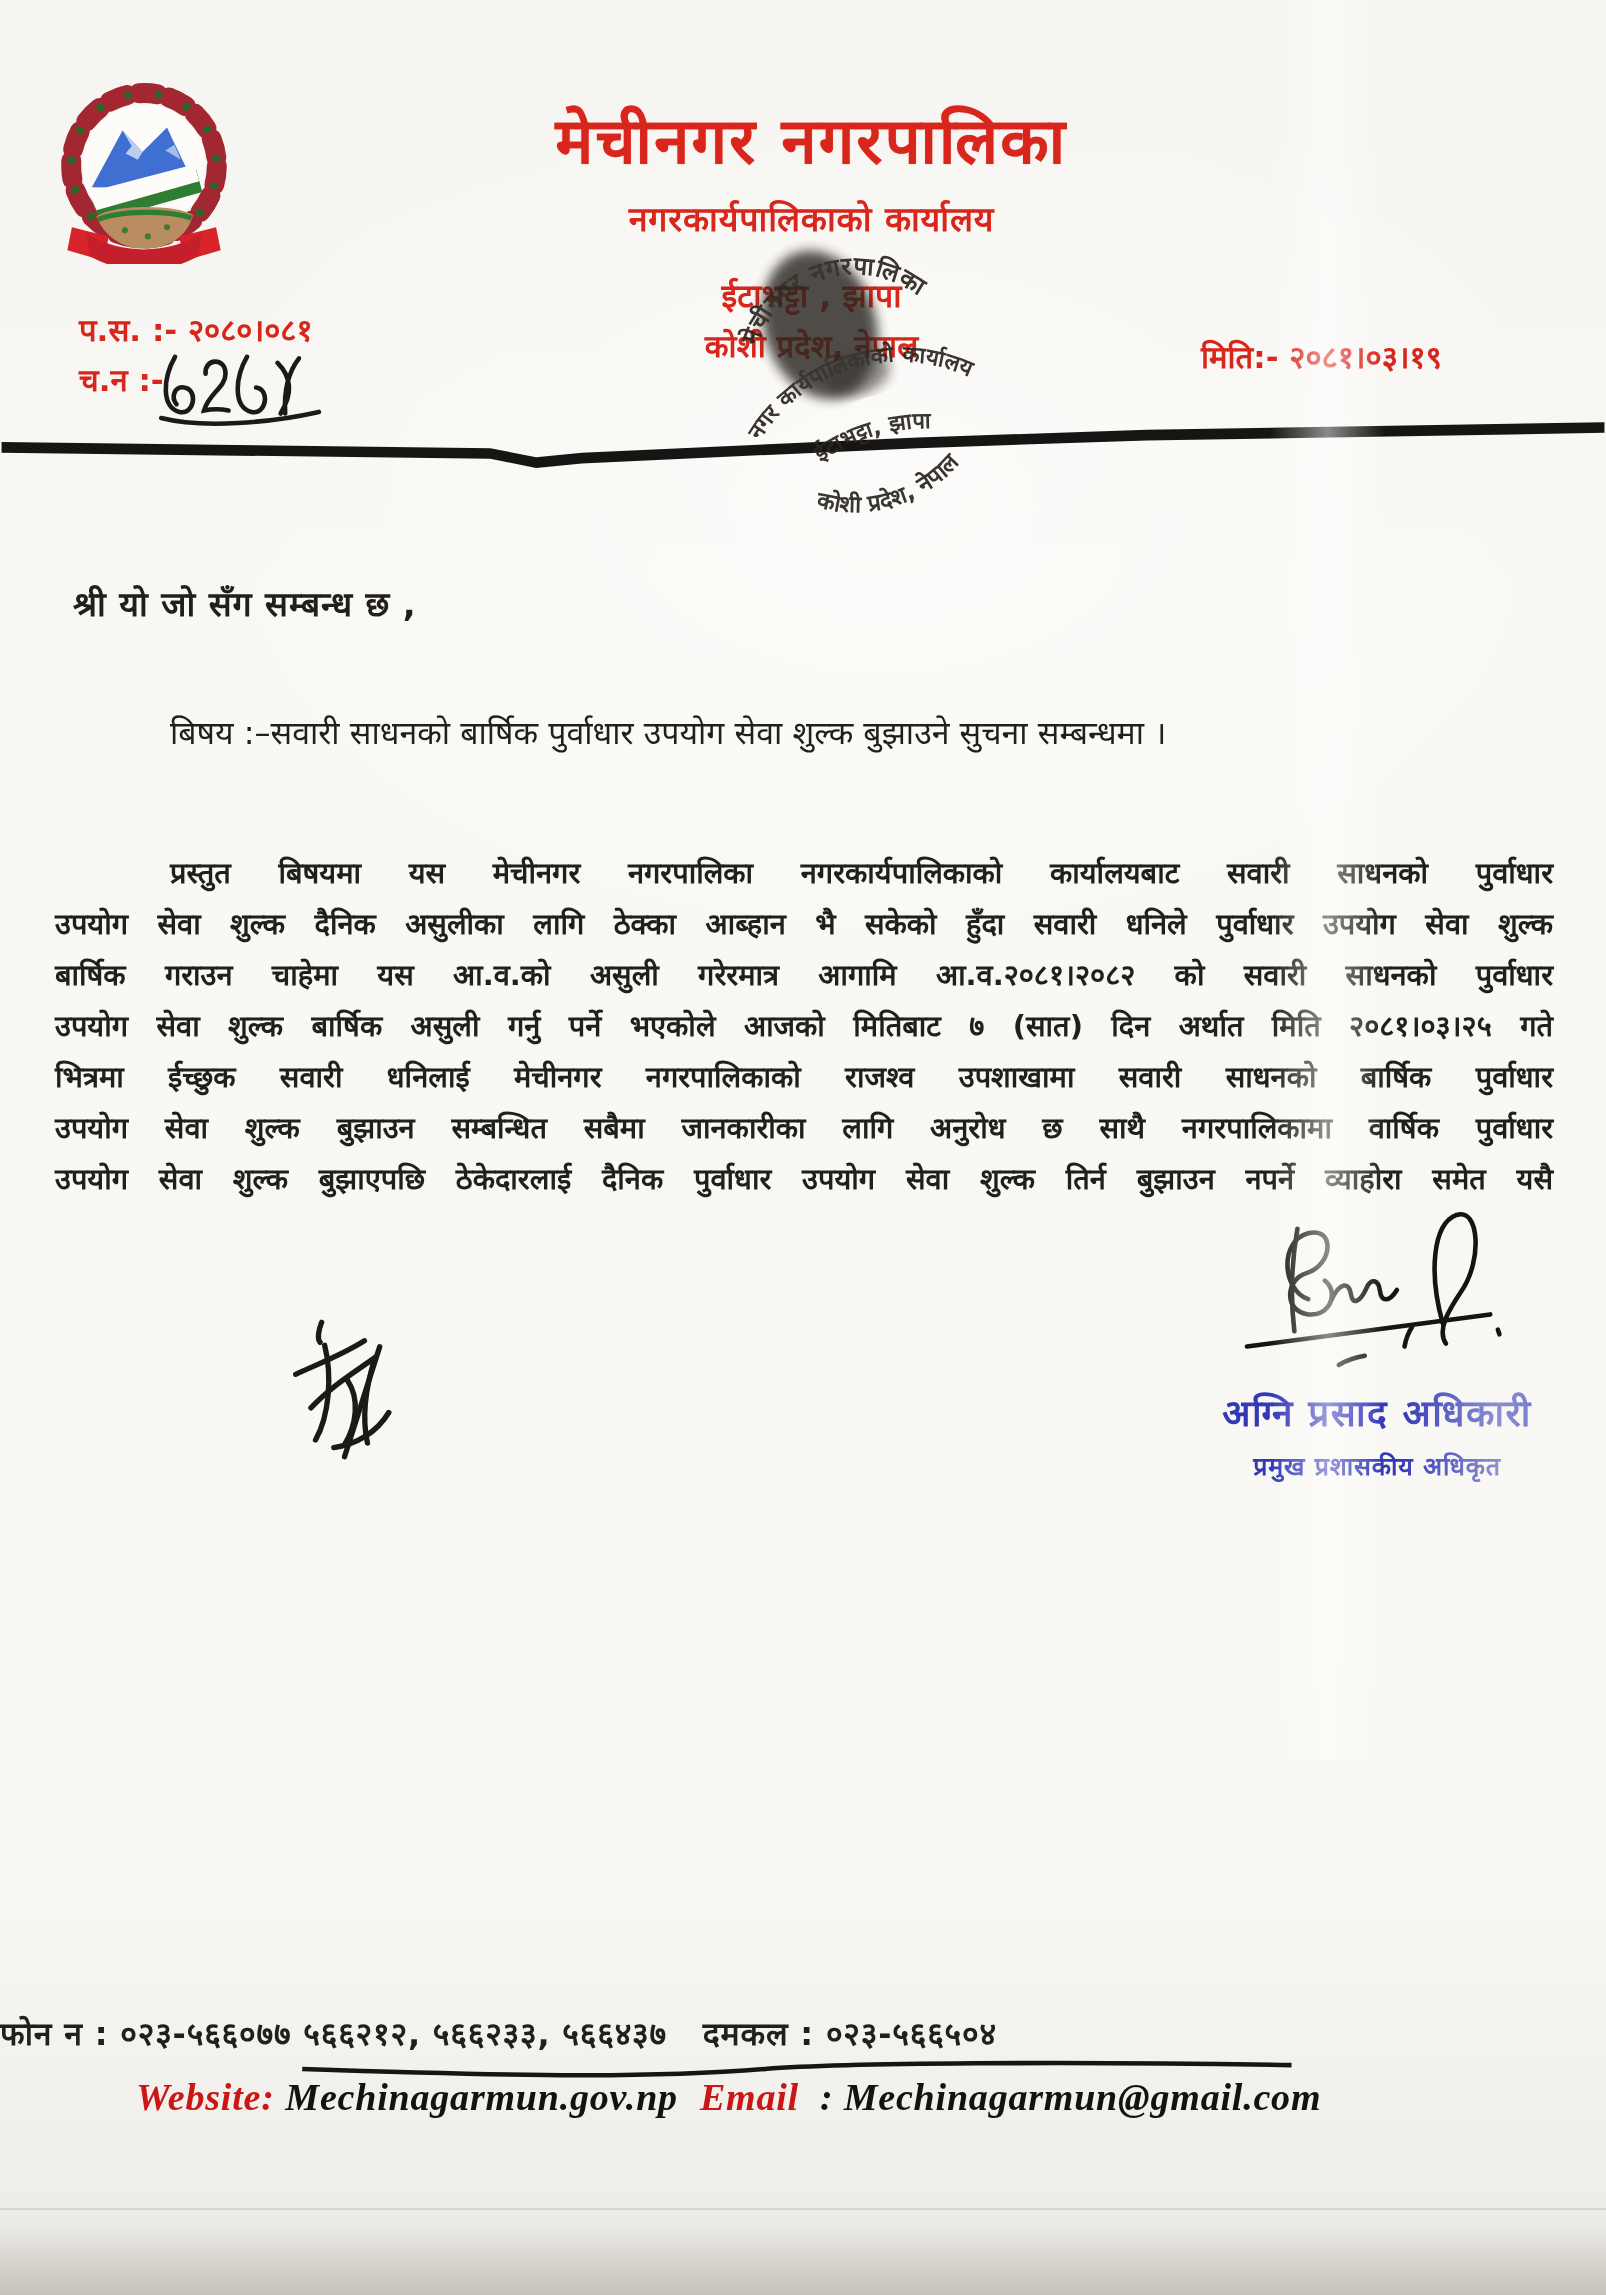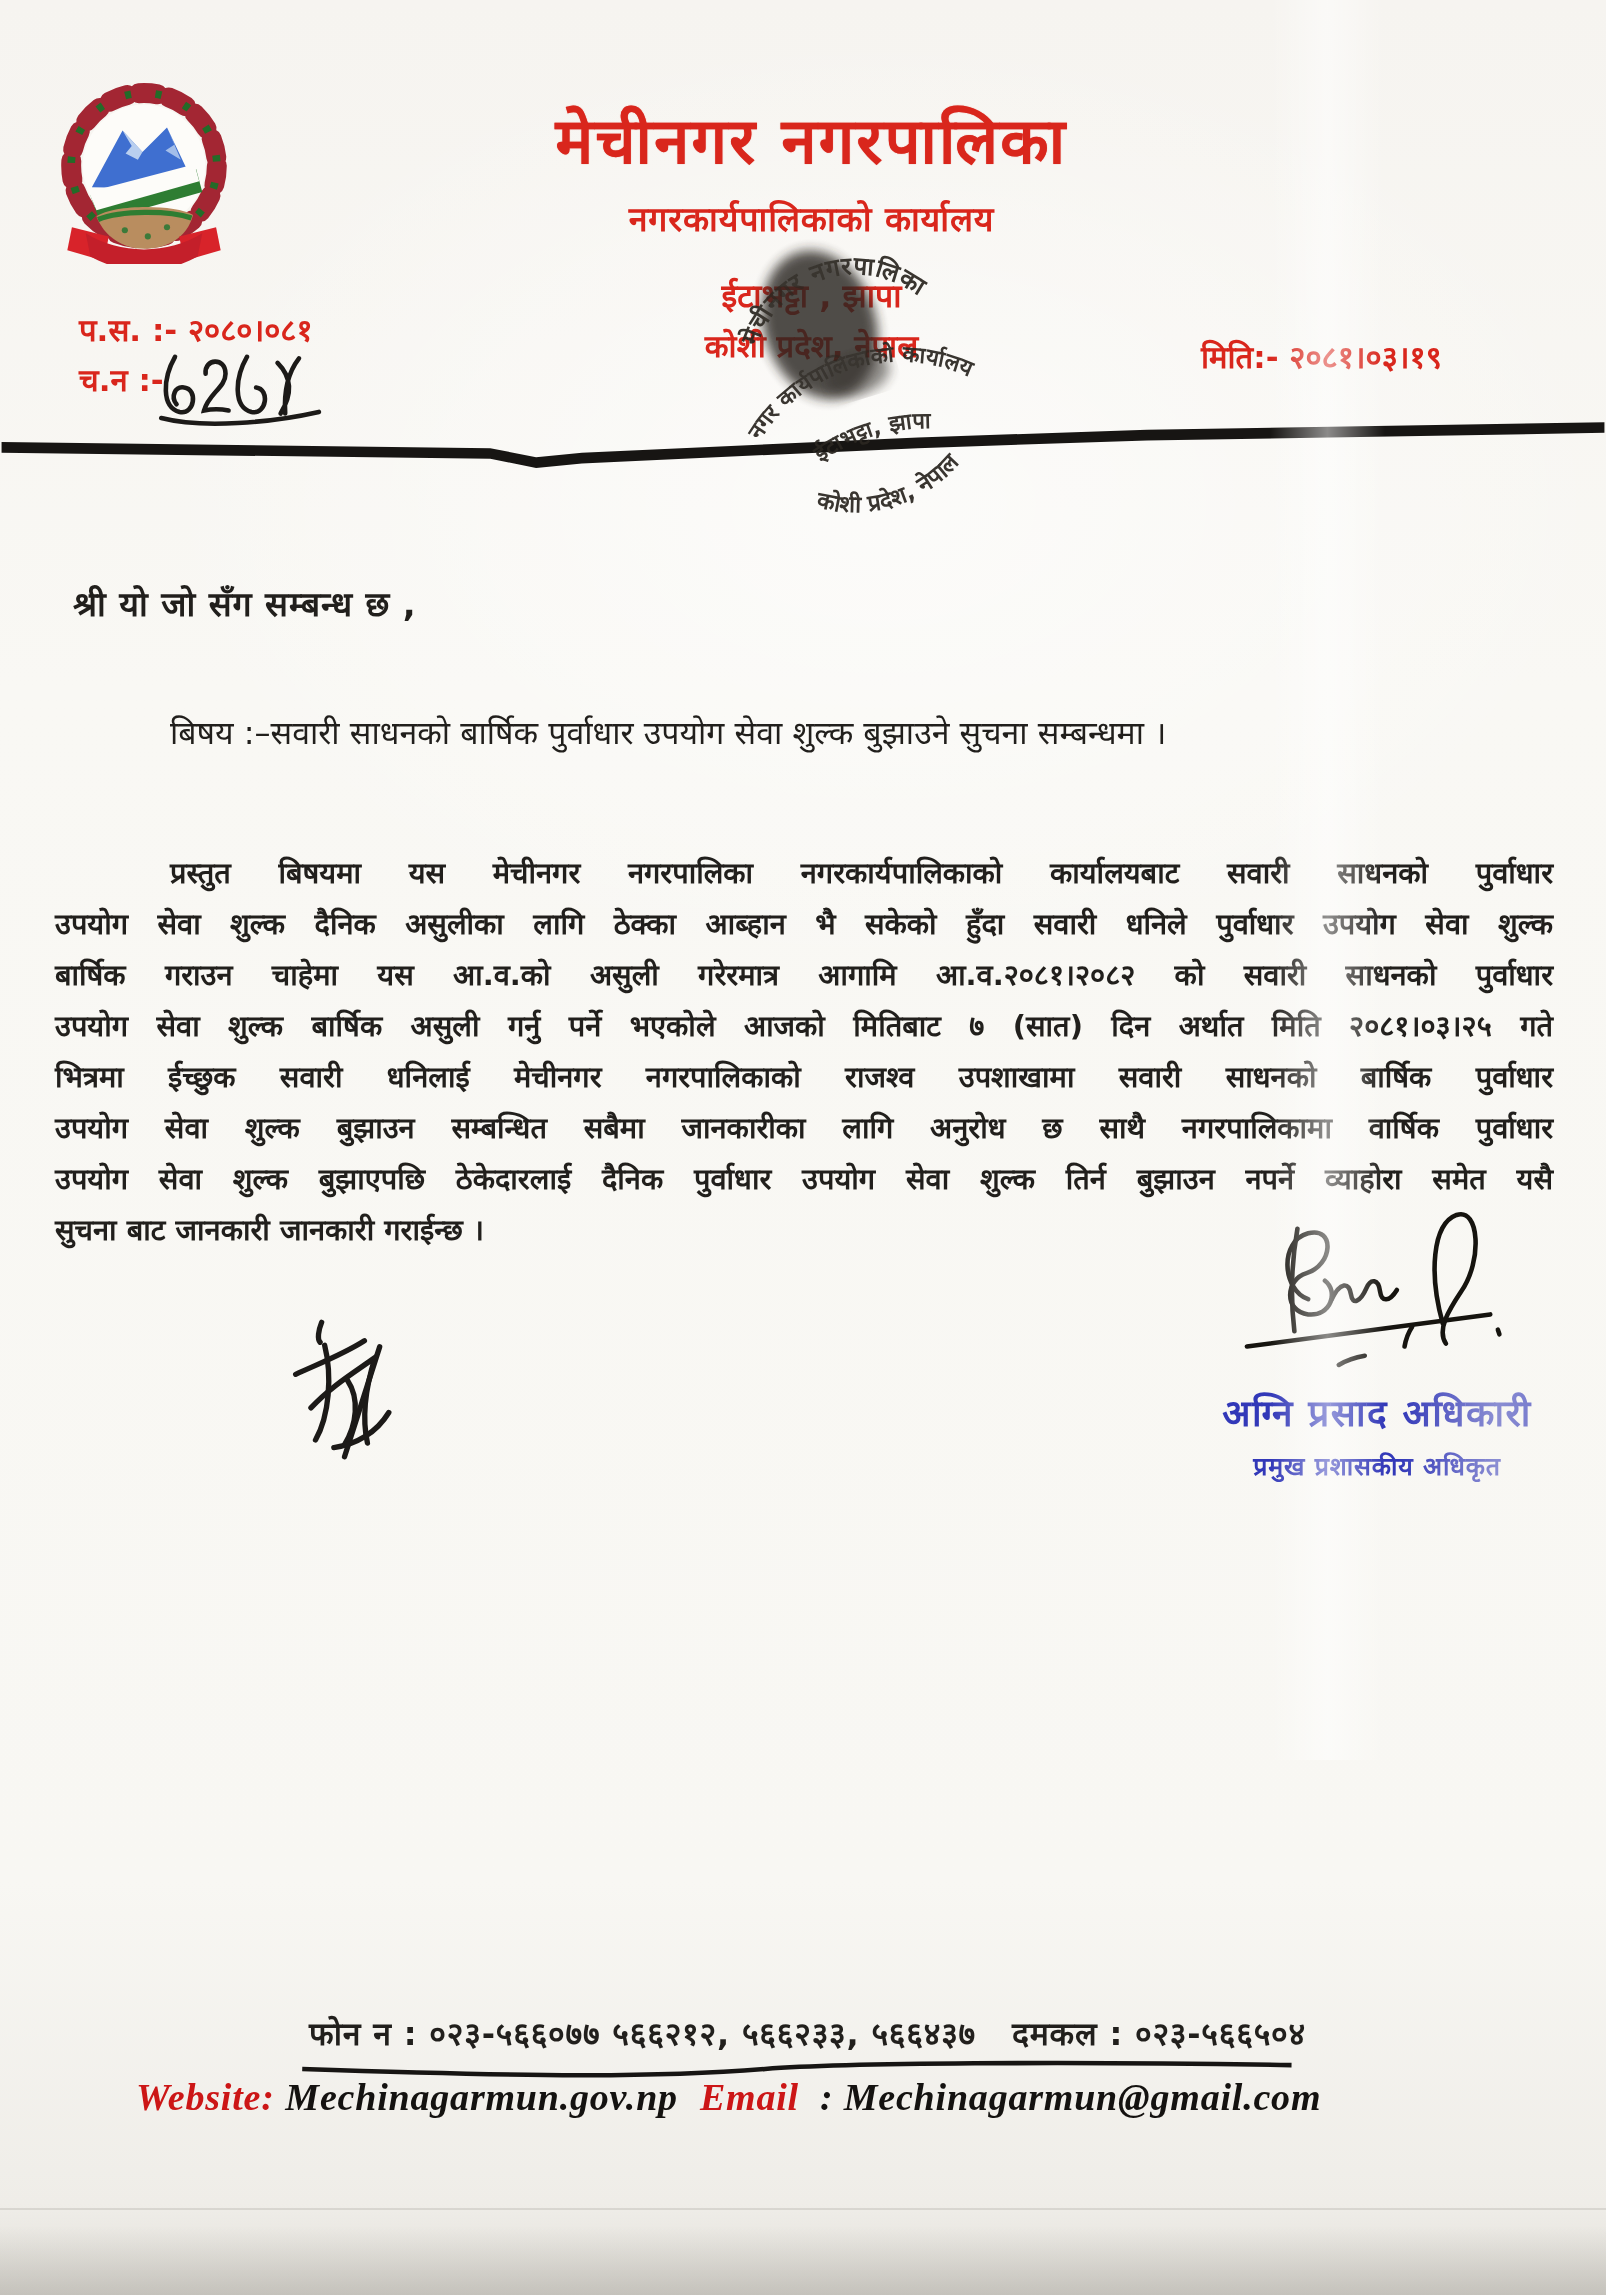--- a/index.html
+++ b/index.html
@@ -46,21 +46,21 @@
   #initial-scribble{left:274px;top:1301px;}
   #signature-scribble{left:1224px;top:1201px;}
 
   #name-stamp{left:1163px;top:1386px;width:428px;text-align:center;color:#3238b8;
     filter:blur(0.4px);
     -webkit-mask-image:linear-gradient(90deg,#000 55%,rgba(0,0,0,.55) 78%,rgba(0,0,0,.8));}
   #stamp-name{font-size:37px;font-weight:700;letter-spacing:1.5px;}
   #stamp-title{font-size:25px;font-weight:700;margin-top:10.7px;letter-spacing:0.8px;}
 
   
-  #phone-line{left:0;top:2011px;width:1306px;text-align:right;font-size:32px;font-weight:700;
+  #phone-line{left:0;top:2011px;width:1306px;text-align:left;font-size:32px;font-weight:700;
     white-space:pre-wrap;letter-spacing:0.8px;}
   #phone-underline{left:0;top:2055px;}
   #website-line{left:136px;top:2075px;font-size:38px;font-weight:700;font-style:italic;
     font-family:"Liberation Serif",serif;letter-spacing:0.8px;}
   #website-line .lbl{color:#cc1616;margin-right:10.7px;}
   #website-line .val{color:#141210;margin-right:22px;}
   #website-line .val2{color:#141210;}
 
   
   #shade-bottom{left:0;bottom:0;width:1606px;height:69px;
@@ -158,21 +158,20 @@
   <div id="subject-line" class="abs">बिषय :–सवारी साधनको बार्षिक पुर्वाधार उपयोग सेवा शुल्क बुझाउने सुचना सम्बन्धमा ।</div>
 
   <div id="body-block" class="abs">
     <div class="body-line first">प्रस्तुत बिषयमा यस मेचीनगर नगरपालिका नगरकार्यपालिकाको कार्यालयबाट सवारी साधनको पुर्वाधार</div>
     <div class="body-line">उपयोग सेवा शुल्क दैनिक असुलीका लागि ठेक्का आब्हान भै सकेको हुँदा सवारी धनिले पुर्वाधार उपयोग सेवा शुल्क</div>
     <div class="body-line">बार्षिक गराउन चाहेमा यस आ.व.को असुली गरेरमात्र आगामि आ.व.२०८१।२०८२ को सवारी साधनको पुर्वाधार</div>
     <div class="body-line">उपयोग सेवा शुल्क बार्षिक असुली गर्नु पर्ने भएकोले आजको मितिबाट ७ (सात) दिन अर्थात मिति २०८१।०३।२५ गते</div>
     <div class="body-line">भित्रमा ईच्छुक सवारी धनिलाई मेचीनगर नगरपालिकाको राजश्व उपशाखामा सवारी साधनको बार्षिक पुर्वाधार</div>
     <div class="body-line">उपयोग सेवा शुल्क बुझाउन सम्बन्धित सबैमा जानकारीका लागि अनुरोध छ  साथै नगरपालिकामा वार्षिक पुर्वाधार</div>
     <div class="body-line">उपयोग सेवा शुल्क बुझाएपछि ठेकेदारलाई दैनिक पुर्वाधार उपयोग सेवा शुल्क तिर्न बुझाउन नपर्ने व्याहोरा समेत यसै</div>
-    <div class="body-line last">सुचना बाट जानकारी जानकारी गराईन्छ ।</div>
   </div>
 
   <svg id="initial-scribble" class="abs" width="138" height="168" viewBox="0 0 180 220">
     <g fill="none" stroke="#1c1a18" stroke-width="7" stroke-linecap="round">
       <path d="M62,28 C58,38 56,50 60,54"></path>
       <path d="M28,96 C58,82 90,70 118,52"></path>
       <path d="M66,58 C76,98 72,150 54,182"></path>
       <path d="M48,140 C74,112 104,94 132,74 C120,112 114,150 122,186"></path>
       <path d="M96,104 C112,128 108,162 92,188"></path>
       <path d="M138,60 L92,204"></path>

